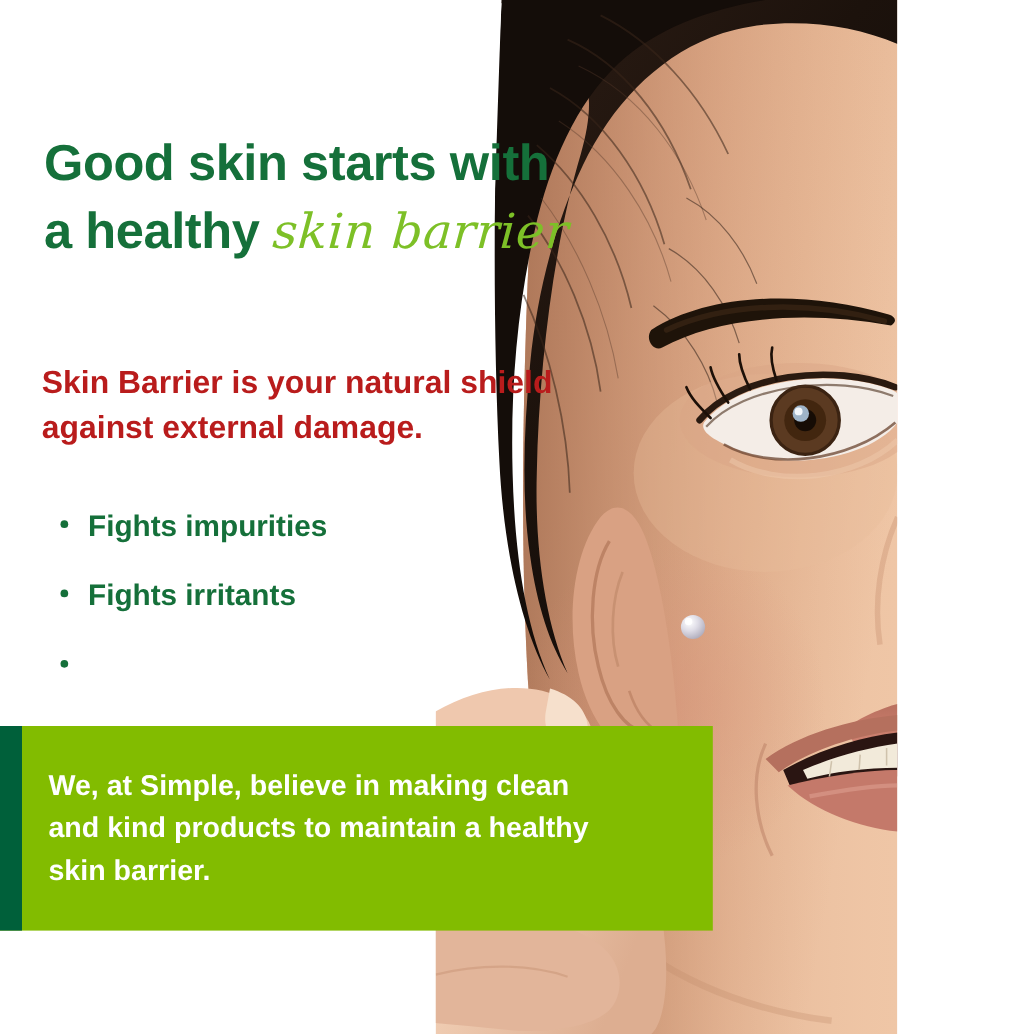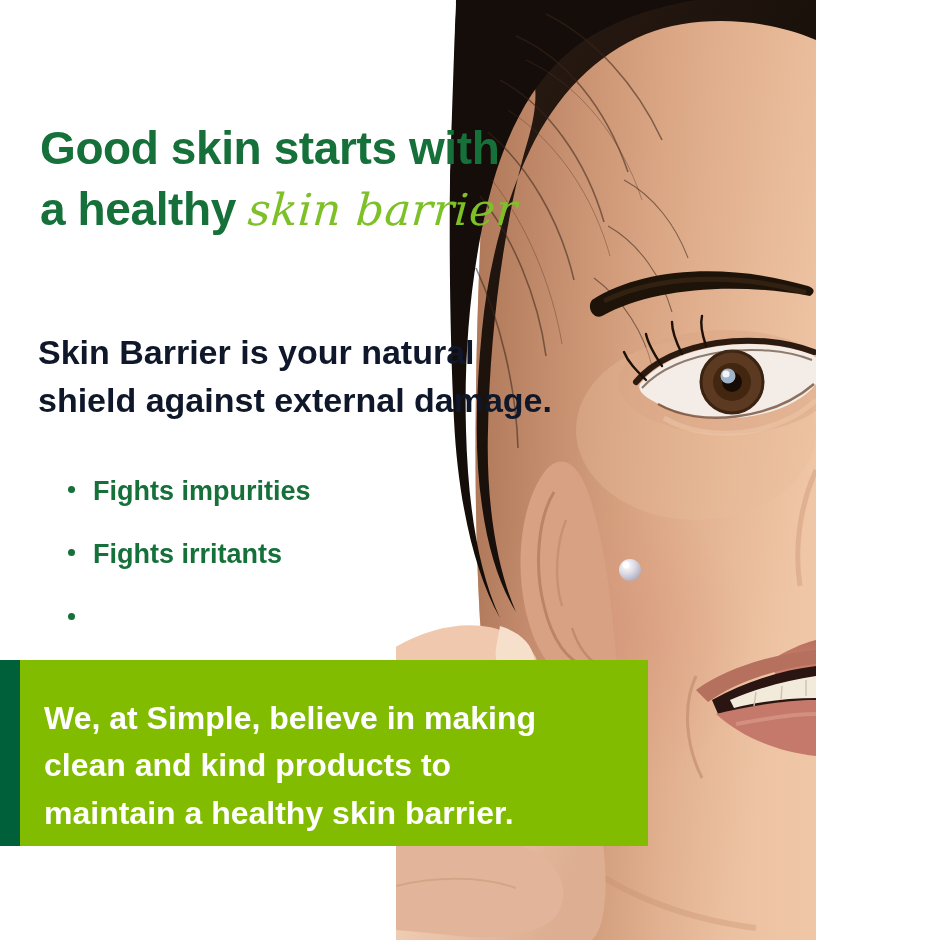--- a/index.html
+++ b/index.html
@@ -49,32 +49,32 @@
     letter-spacing: 0.5px;
     transform: skewX(-4deg);
     display: inline-block;
   }
 
   .subhead {
     position: absolute;
     left: 38px;
     top: 328px;
     width: 520px;
-    font-size: 34px;
+    font-size: 29px;
     line-height: 1.42;
     font-weight: 700;
-    color: #0f172a;
+    color: #b91c1c;
   }
 
   .bullets {
     position: absolute;
     left: 52px;
     top: 462px;
     width: 440px;
-    margin: 13px;
+    margin: 0;
     padding: 0;
     list-style: none;
   }
   .bullets li {
     position: relative;
     padding-left: 28px;
     font-size: 27px;
     line-height: 1.2;
     font-weight: 700;
     color: #15703A;
@@ -105,21 +105,21 @@
     top: 660px;
     width: 20px;
     height: 186px;
     background: #00603A;
   }
   #banner-text {
     position: absolute;
     left: 44px;
     top: 695px;
     width: 500px;
-    font-size: 32px;
+    font-size: 26px;
     line-height: 1.48;
     font-weight: 700;
     color: #ffffff;
     z-index: 3;
   }
 </style>
 </head>
 <body>
 
 <div id="canvas">

